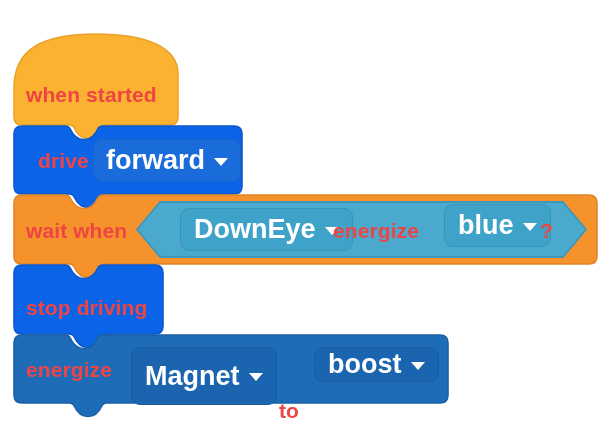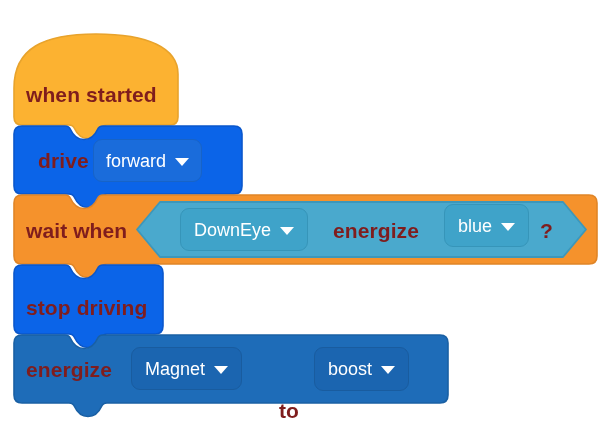--- a/index.html
+++ b/index.html
@@ -37,43 +37,43 @@
     left: 0;
     top: 0;
     width: 604px;
     height: 435px;
     pointer-events: none;
   }
   .overlay > * { pointer-events: auto; }
 
   .block-label {
     position: absolute;
-    color: #7f1d1d;
+    color: #ef4444;
     font-size: 21px;
     font-weight: bold;
     letter-spacing: 0.1px;
     white-space: nowrap;
     line-height: 1;
     text-shadow: none;
   }
 
   .field {
     position: absolute;
     display: flex;
     align-items: center;
     gap: 9px;
     border-radius: 9px;
     box-sizing: border-box;
     white-space: nowrap;
     cursor: pointer;
   }
   .field .field-text {
     color: #ffffff;
-    font-size: 18px;
-    font-weight: normal;
+    font-size: 27px;
+    font-weight: bold;
     line-height: 1;
   }
   .field .caret {
     width: 0;
     height: 0;
     border-left: 7px solid transparent;
     border-right: 7px solid transparent;
     border-top: 8px solid #ffffff;
     flex: 0 0 auto;
     margin-top: 2px;
@@ -228,26 +228,26 @@
       <span class="field-text">blue</span>
       <span class="caret"></span>
     </div>
 
     <span class="block-label" style="left:540px; top:220px;">?</span>
 
     <span class="block-label" style="left:26px; top:289px;margin-top:8px;">stop driving</span>
 
     <span class="block-label" style="left:26px; top:359px;">energize</span>
 
-    <div class="field field-on-darkblue" style="left:131px; top:347px; height:43px; padding:0 13px;">
+    <div class="field field-on-darkblue" style="left:131px; top:347px; height:58px; padding:0 13px;">
       <span class="field-text">Magnet</span>
       <span class="caret"></span>
     </div>
 
     <span class="block-label" style="left:279px; top:359px;margin-top:41px;">to</span>
 
-    <div class="field field-on-darkblue" style="left:314px; top:347px; height:44px; padding:0 13px;">
+    <div class="field field-on-darkblue" style="left:314px; top:347px; height:35px; padding:0 13px;">
       <span class="field-text">boost</span>
       <span class="caret"></span>
     </div>
 
   </div>
 </div>
 
 </body></html>

